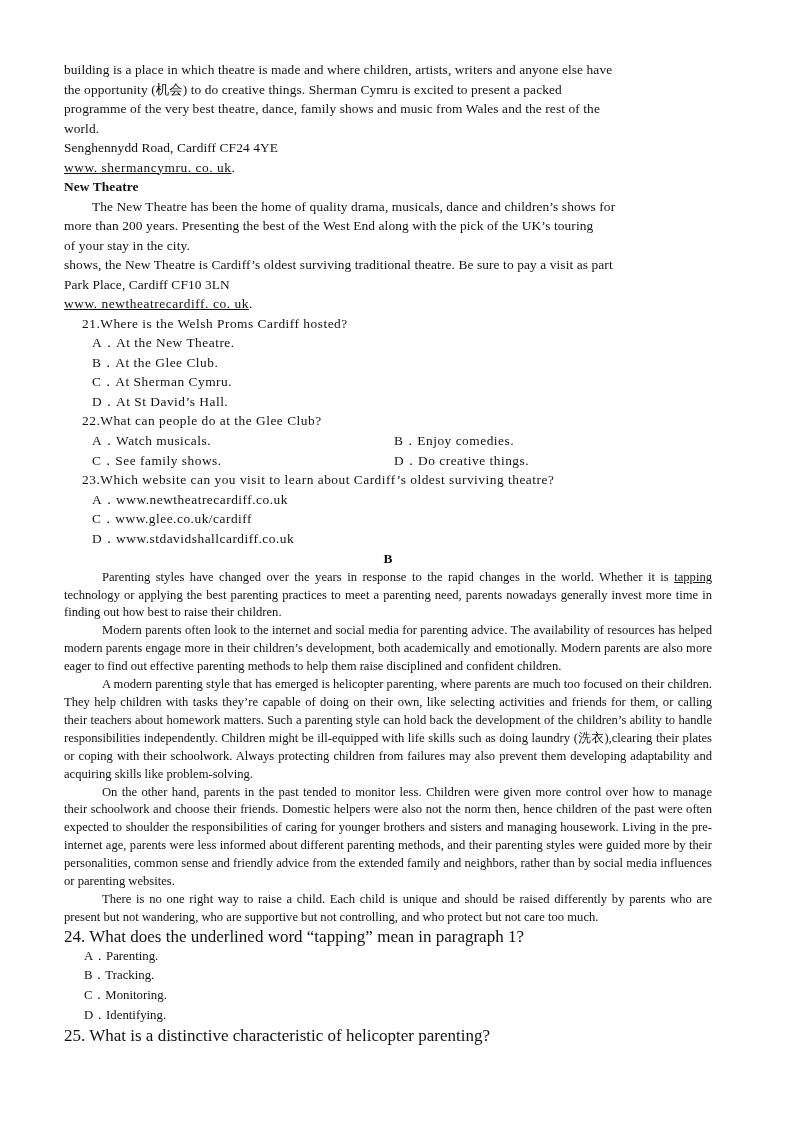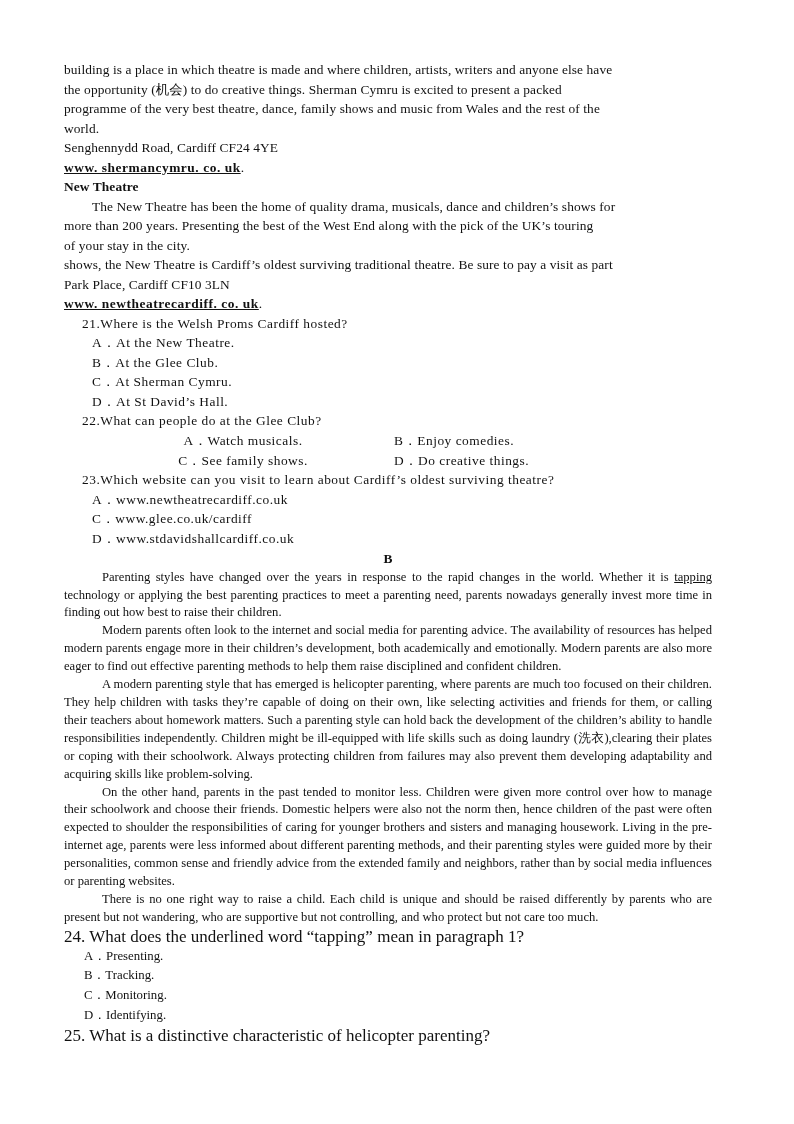--- a/index.html
+++ b/index.html
@@ -3,28 +3,28 @@
   <meta charset="utf-8">
   <style>
     html, body { margin: 0; padding: 0; background: #ffffff; }
     body {
       width: 794px; height: 1124px; position: relative; overflow: hidden;
       font-family: "Liberation Serif", "DejaVu Serif", serif;
       color: #111111;
     }
     .page { position: absolute; left: 64px; top: 60px; width: 648px; }
     .line { font-size: 13.4px; line-height: 19.5px; white-space: nowrap; letter-spacing: 0.1px; }
-    .spaced { letter-spacing: 0.55px; font-weight: bold; }
+    .spaced { letter-spacing: 0.55px; }
     .indent { text-indent: 28px; }
     .ul { text-decoration: underline; }
     .bold { font-weight: bold; }
     .q { font-size: 13.4px; line-height: 19.6px; letter-spacing: 0.5px; margin-left: 18px; }
     .opt { padding-left: 28px; font-size: 13.4px; line-height: 19.6px; letter-spacing: 0.5px; }
     .opt2 { display: flex; }
-    .opt2 .col { width: 302px; text-align: center; }
+    .opt2 .col { width: 302px; }
     .center { text-align: center; font-weight: bold; font-size: 13.4px; line-height: 18px; margin: 1px 0 1px 0; }
     .para { font-size: 12.6px; line-height: 17.9px; text-align: justify; text-align-last: left; }
     .para.indent { text-indent: 38px; }
     .opt-b { padding-left: 20px; font-size: 12.8px; line-height: 19.8px; }
     .q-b { font-size: 17px; line-height: 19.8px; }
   </style>
 </head>
 <body>
 
 <div class="page">
@@ -80,21 +80,21 @@
   <div>
     <div class="para indent"><span>Parenting styles have changed over the years in response to the rapid changes in the world. Whether it is </span><span class="ul">tapping </span><span>technology or applying the best parenting practices to meet a parenting need, parents nowadays generally invest more time in finding out how best to raise their children.</span></div>
     <div class="para indent">Modern parents often look to the internet and social media for parenting advice. The availability of resources has helped modern parents engage more in their children’s development, both academically and emotionally. Modern parents are also more eager to find out effective parenting methods to help them raise disciplined and confident children.</div>
     <div class="para indent">A modern parenting style that has emerged is helicopter parenting, where parents are much too focused on their children. They help children with tasks they’re capable of doing on their own, like selecting activities and friends for them, or calling their teachers about homework matters. Such a parenting style can hold back the development of the children’s ability to handle responsibilities independently. Children might be ill-equipped with life skills such as doing laundry (洗衣),clearing their plates or coping with their schoolwork. Always protecting children from failures may also prevent them developing adaptability and acquiring skills like problem-solving.</div>
     <div class="para indent">On the other hand, parents in the past tended to monitor less. Children were given more control over how to manage their schoolwork and choose their friends. Domestic helpers were also not the norm then, hence children of the past were often expected to shoulder the responsibilities of caring for younger brothers and sisters and managing housework. Living in the pre-internet age, parents were less informed about different parenting methods, and their parenting styles were guided more by their personalities, common sense and friendly advice from the extended family and neighbors, rather than by social media influences or parenting websites.</div>
     <div class="para indent">There is no one right way to raise a child. Each child is unique and should be raised differently by parents who are present but not wandering, who are supportive but not controlling, and who protect but not care too much.</div>
   </div>
 
   <div>
     <div class="q-b">24.  What does the underlined word “tapping”  mean in paragraph 1?</div>
-    <div class="opt-b">A．Presenting.</div>
+    <div class="opt-b">A．Parenting.</div>
     <div class="opt-b">B．Tracking.</div>
     <div class="opt-b">C．Monitoring.</div>
     <div class="opt-b">D．Identifying.</div>
   </div>
 
   <div>
     <div class="q-b">25.  What is a distinctive characteristic of helicopter parenting?</div>
   </div>
 
 </div>

